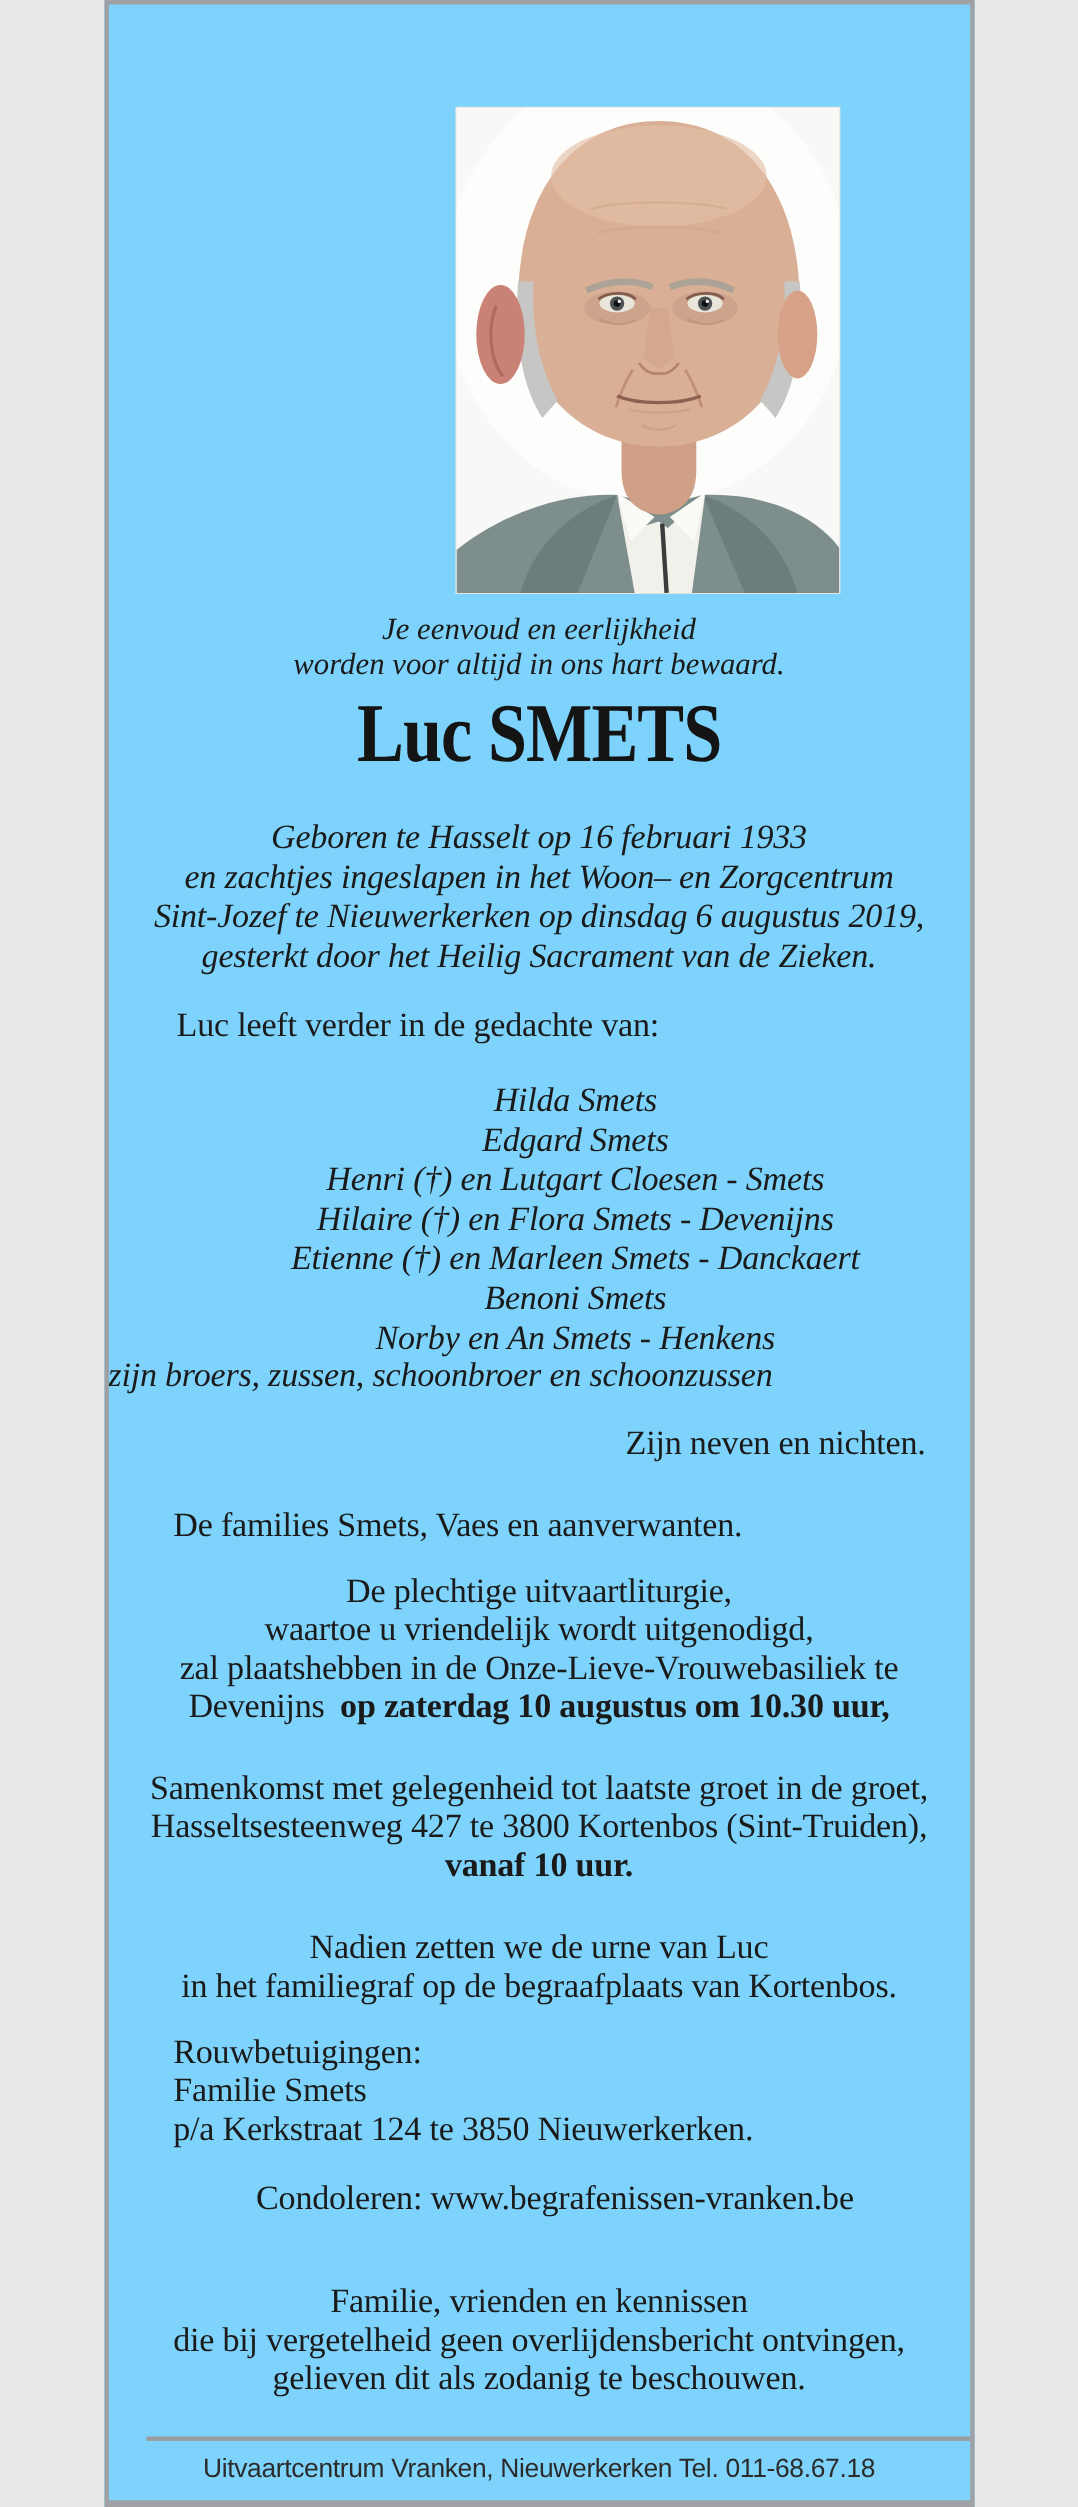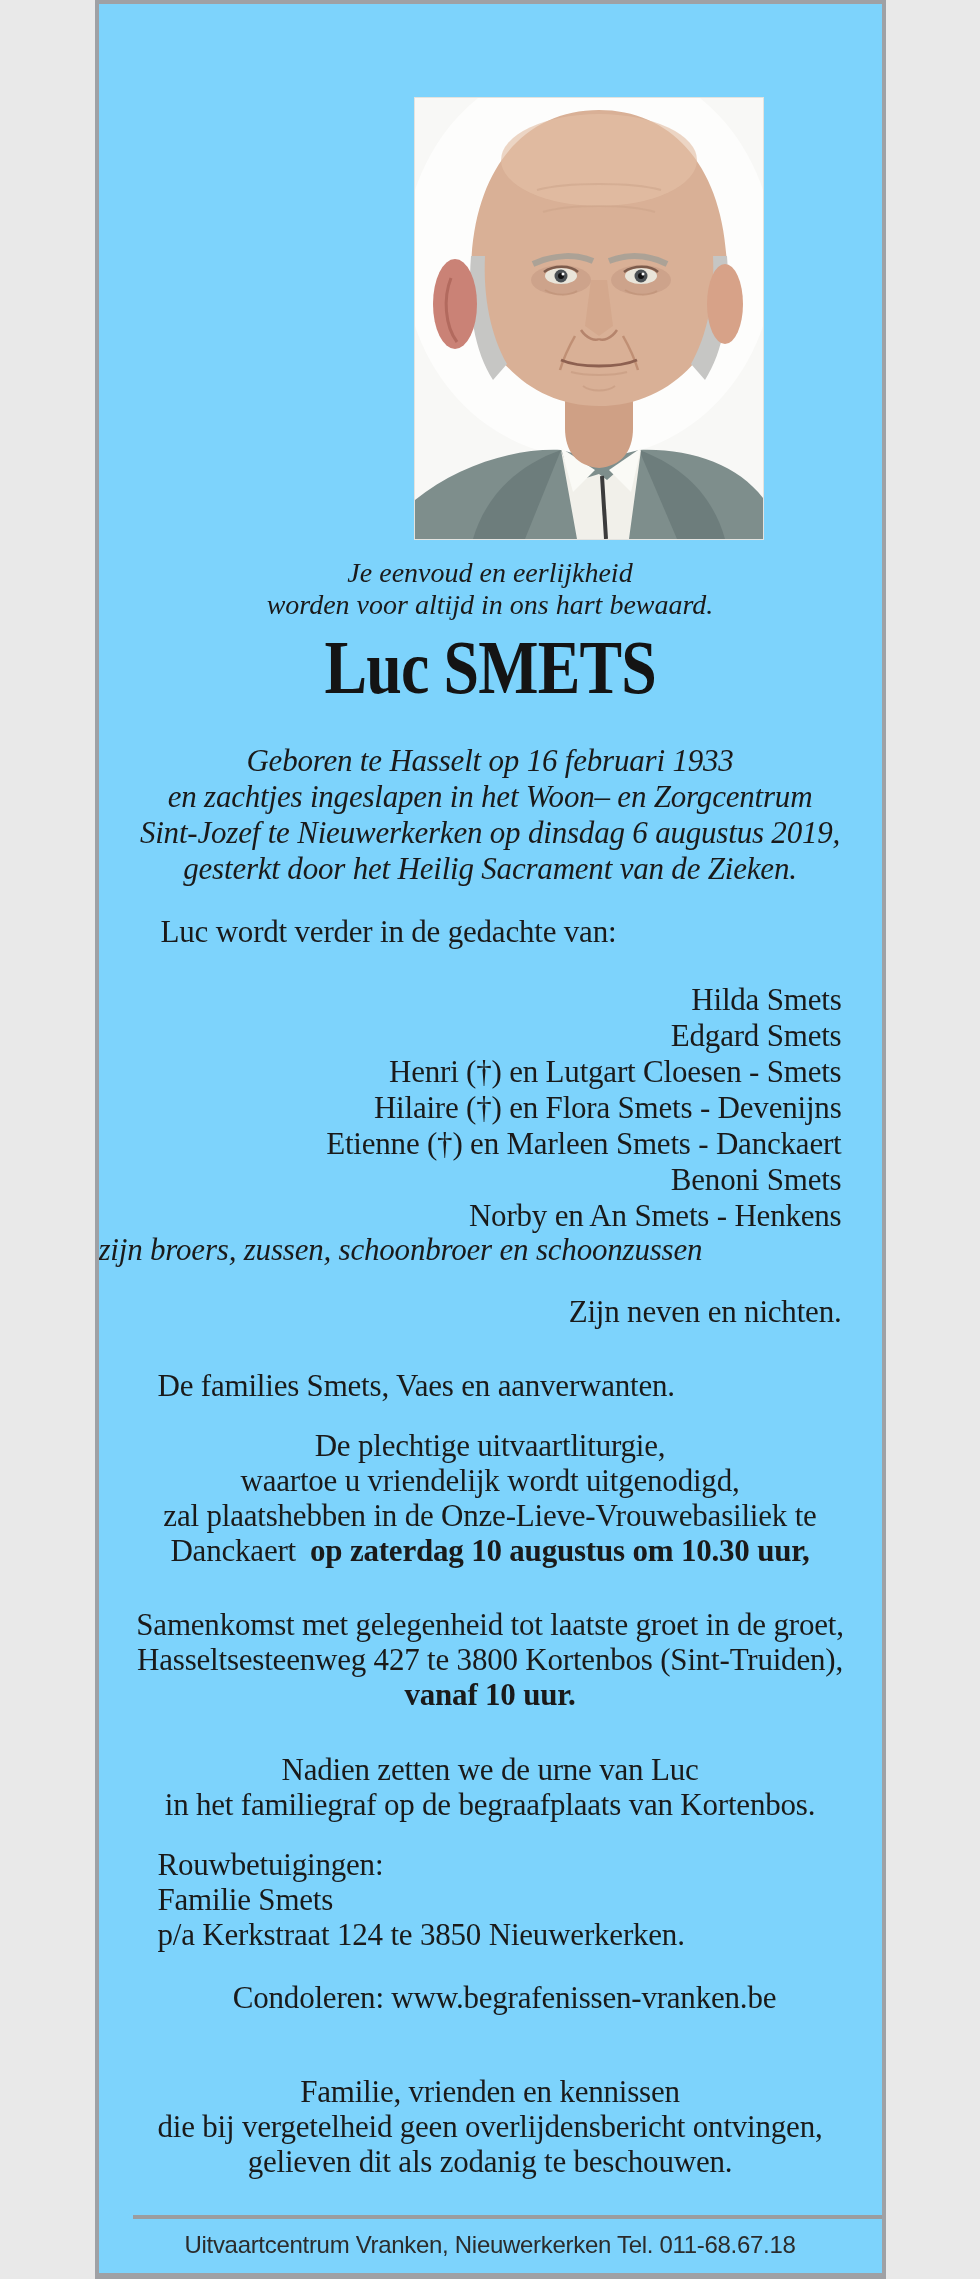--- a/index.html
+++ b/index.html
@@ -33,21 +33,21 @@
     display:inline-block;
     font-size:76px;font-weight:bold;
     letter-spacing:-1px;
     transform:scaleX(0.84);
     transform-origin:50% 50%;
     color:#141414;
     white-space:nowrap;
   }
   .birth{top:739px;}
   .intro{top:910px;left:62px;right:40px;text-align:left;}
-  .family-list{top:978px;left:106px;right:40px;text-align:right;line-height:36px;}
+  .family-list{top:978px;left:106px;right:40px;text-align:center;line-height:36px;font-style:italic;}
   .family-note{top:1228px;left:0;right:64px;text-align:left;font-style:italic;}
   .nieces{top:1290px;left:59px;right:40px;text-align:right;}
   .families-line{top:1364px;left:59px;right:40px;text-align:left;}
   .funeral{top:1424px;}
   .gathering{top:1603px;}
   .urn{top:1748px;font-family:Liberation Serif, serif;}
   .rouw{top:1843px;left:59px;right:40px;text-align:left;}
   .condoleren{top:1976px;left:69px;right:40px;text-align:center;}
   .notice{top:2070px;}
   .bold{font-weight:bold;}
@@ -160,21 +160,21 @@
     <span class="name">Luc SMETS</span>
   </div>
 
   <div class="abs center body-text tight birth">
     <div>Geboren te Hasselt op 16 februari 1933</div>
     <div>en zachtjes ingeslapen in het Woon– en Zorgcentrum</div>
     <div>Sint-Jozef te Nieuwerkerken op dinsdag 6 augustus 2019,</div>
     <div>gesterkt door het Heilig Sacrament van de Zieken.</div>
   </div>
 
-  <div class="abs body-text intro">Luc wordt verder in de gedachte van:</div>
+  <div class="abs body-text intro">Luc leeft verder in de gedachte van:</div>
 
   <div class="abs body-text family-list">
     <div>Hilda Smets</div>
     <div>Edgard Smets</div>
     <div>Henri (†) en Lutgart Cloesen - Smets</div>
     <div>Hilaire (†) en Flora Smets - Devenijns</div>
     <div>Etienne (†) en Marleen Smets - Danckaert</div>
     <div>Benoni Smets</div>
     <div>Norby en An Smets - Henkens</div>
   </div>
@@ -182,21 +182,21 @@
   <div class="abs body-text family-note">zijn broers, zussen, schoonbroer en schoonzussen</div>
 
   <div class="abs body-text nieces">Zijn neven en nichten.</div>
 
   <div class="abs body-text families-line">De families Smets, Vaes en aanverwanten.</div>
 
   <div class="abs center body-text funeral">
     <div>De plechtige uitvaartliturgie,</div>
     <div>waartoe u vriendelijk wordt uitgenodigd,</div>
     <div>zal plaatshebben in de Onze-Lieve-Vrouwebasiliek te</div>
-    <div><span>Danckaert</span><span class="bold-gap">op zaterdag 10 augustus om 10.30 uur,</span></div>
+    <div><span>Devenijns</span><span class="bold-gap">op zaterdag 10 augustus om 10.30 uur,</span></div>
   </div>
 
   <div class="abs center body-text gathering">
     <div>Samenkomst met gelegenheid tot laatste groet in de groet,</div>
     <div>Hasseltsesteenweg 427 te 3800 Kortenbos (Sint-Truiden),</div>
     <div class="bold">vanaf 10 uur.</div>
   </div>
 
   <div class="abs center body-text urn">
     <div>Nadien zetten we de urne van Luc</div>

